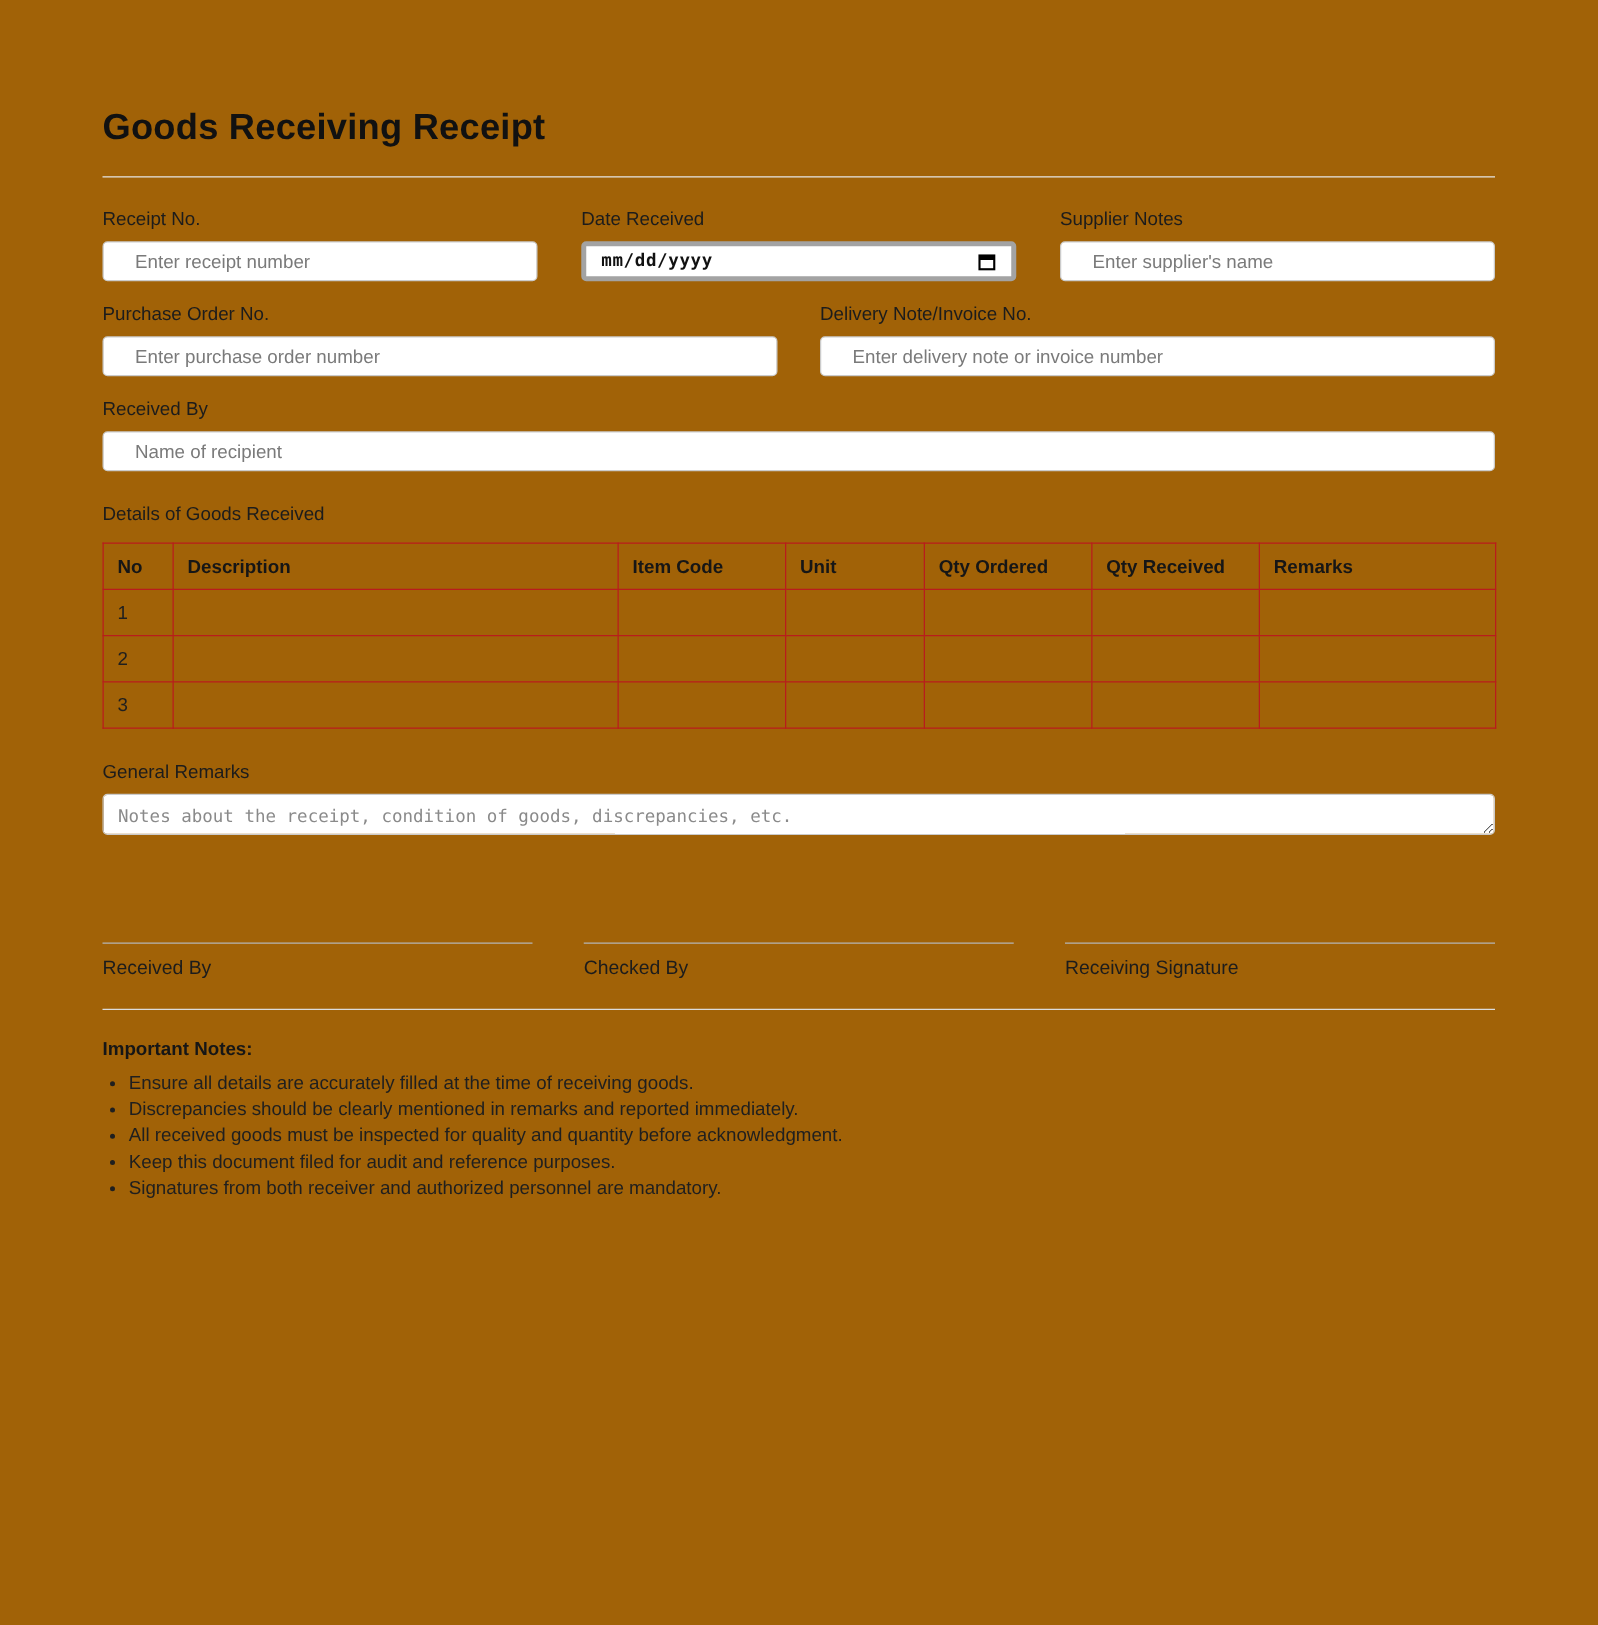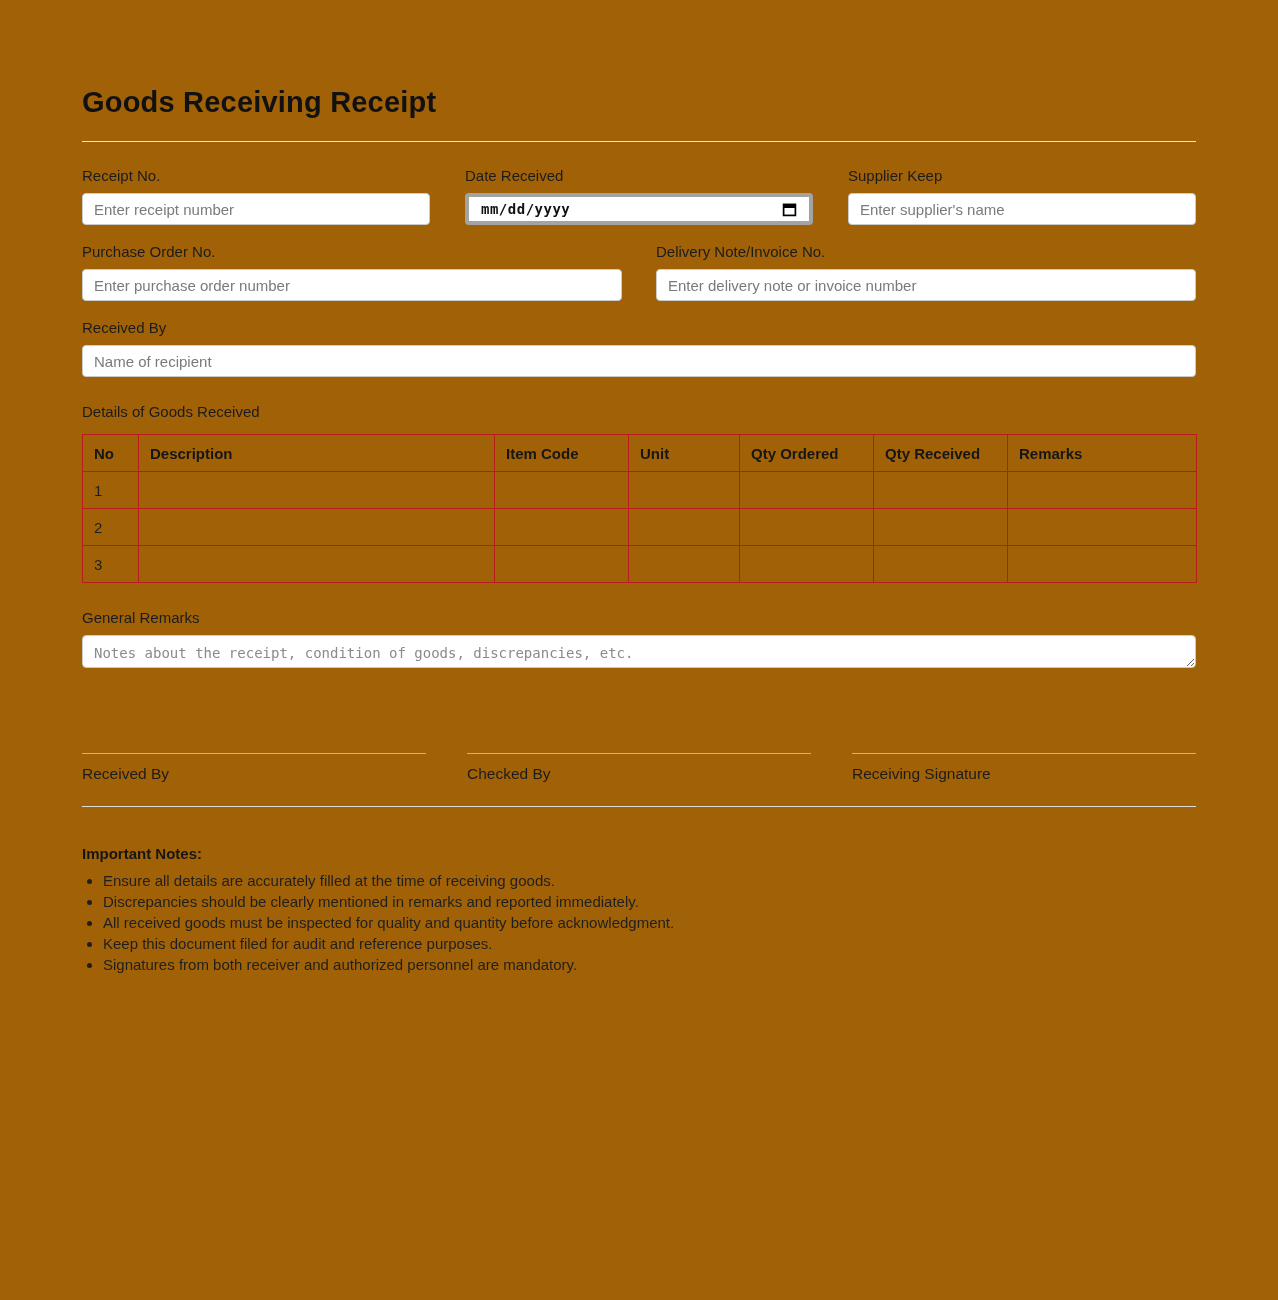--- a/index.html
+++ b/index.html
@@ -46,21 +46,21 @@
     font-size: 15px;
     color: #1c1c1c;
     margin-bottom: 8px;
     line-height: 19px;
   }
   .text-input {
     width: 100%;
     height: 32px;
     border: 1px solid #cbcbcb;
     border-radius: 4px;
-    padding: 0 11px;
+    padding: 0 25px;
     font-family: "Liberation Sans", "DejaVu Sans", sans-serif;
     font-size: 15px;
     color: #1f1f1f;
     background: #ffffff;
     outline: none;
   }
   .text-input::placeholder { color: #7a7a7a; opacity: 1; }
   .date-input {
     width: 100%;
     height: 32px;
@@ -126,21 +126,21 @@
   .signature-cell {
     border-top: 1px solid #b5b5b5;
     padding-top: 11px;
   }
   .signature-label { font-size: 15.5px; color: #1c1c1c; }
   .footer-divider {
     border: none;
     border-top: 1px solid #dcdcdc;
     margin: 23px 0 0 0;
   }
-  .notes-section { margin-top: 38px; }
+  .notes-section { margin-top: 23px; }
   .notes-heading {
     font-size: 15px;
     font-weight: 700;
     color: #161616;
     margin: 0 0 6px 0;
   }
   ul.notes-list {
     margin: 8px 0 0 0;
     padding-left: 21px;
   }
@@ -171,21 +171,21 @@
           <span class="date-text">mm/dd/yyyy</span>
           <span>
             <svg class="calendar-icon-svg" width="15" height="15" viewBox="0 0 15 15">
               <rect x="1.6" y="2.4" width="11.8" height="11" fill="none" stroke="#000000" stroke-width="1.7"></rect>
               <rect x="1.6" y="2.4" width="11.8" height="3.6" fill="#000000"></rect>
             </svg>
           </span>
         </div>
       </div>
       <div class="field">
-        <label class="field-label">Supplier Keep</label>
+        <label class="field-label">Supplier Notes</label>
         <input type="text" class="text-input" placeholder="Enter supplier's name" style="">
       </div>
     </div>
 
     <div class="form-row row-2col">
       <div class="field">
         <label class="field-label">Purchase Order No.</label>
         <input type="text" class="text-input" placeholder="Enter purchase order number" style="">
       </div>
       <div class="field">

